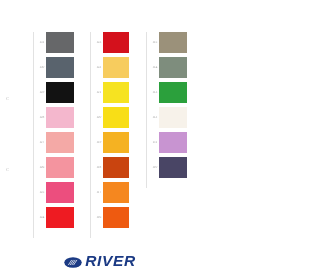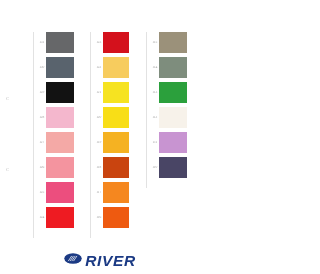--- a/index.html
+++ b/index.html
@@ -76,21 +76,21 @@
     flex: 1 1 auto;
   }
 
   
   #footer {
     position: absolute;
     left: 0;
     bottom: 6px;
     width: 200px;
     display: flex;
-    align-items: flex-start;
+    align-items: flex-end;
     justify-content: center;
     gap: 3px;
   }
   #logo-emblem {
     width: 18px;
     height: 11px;
     flex: 0 0 18px;
   }
   #logo-word {
     font-size: 15.5px;

